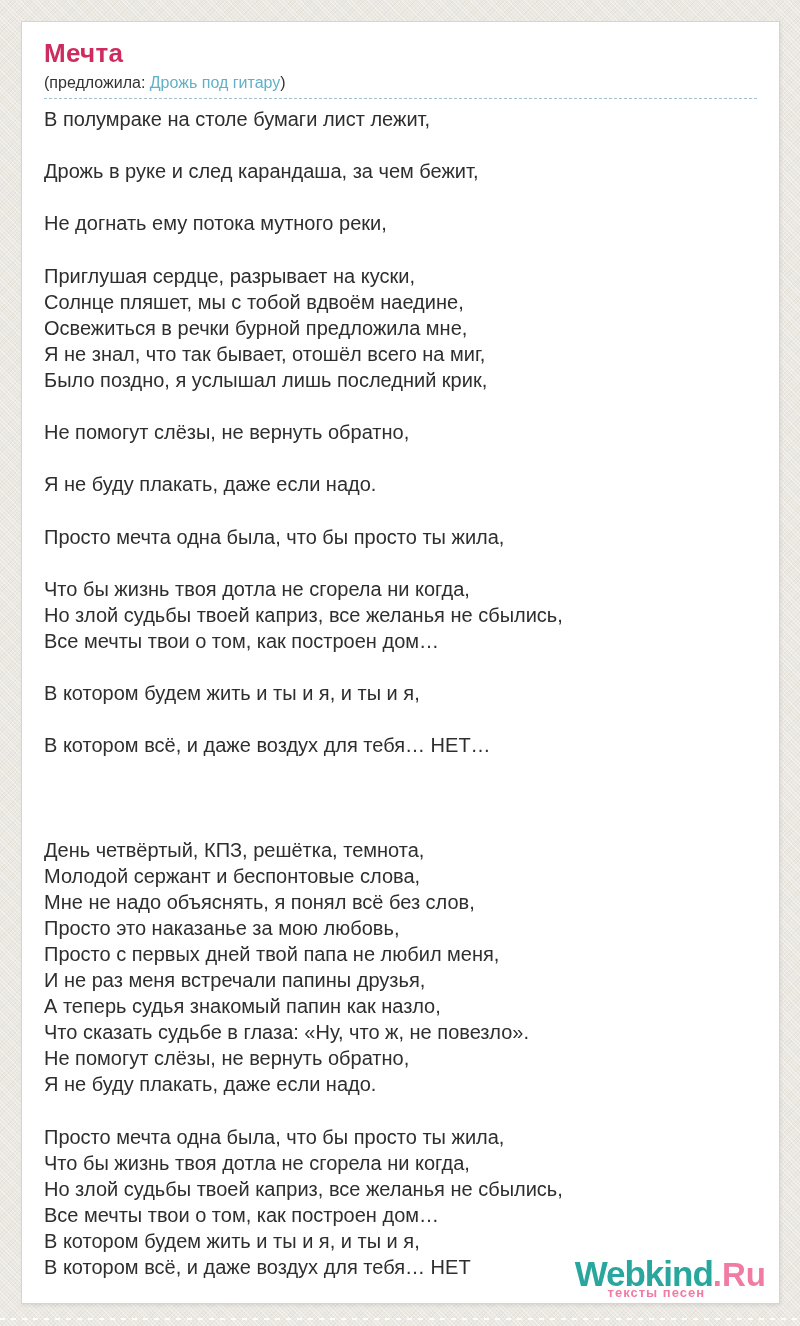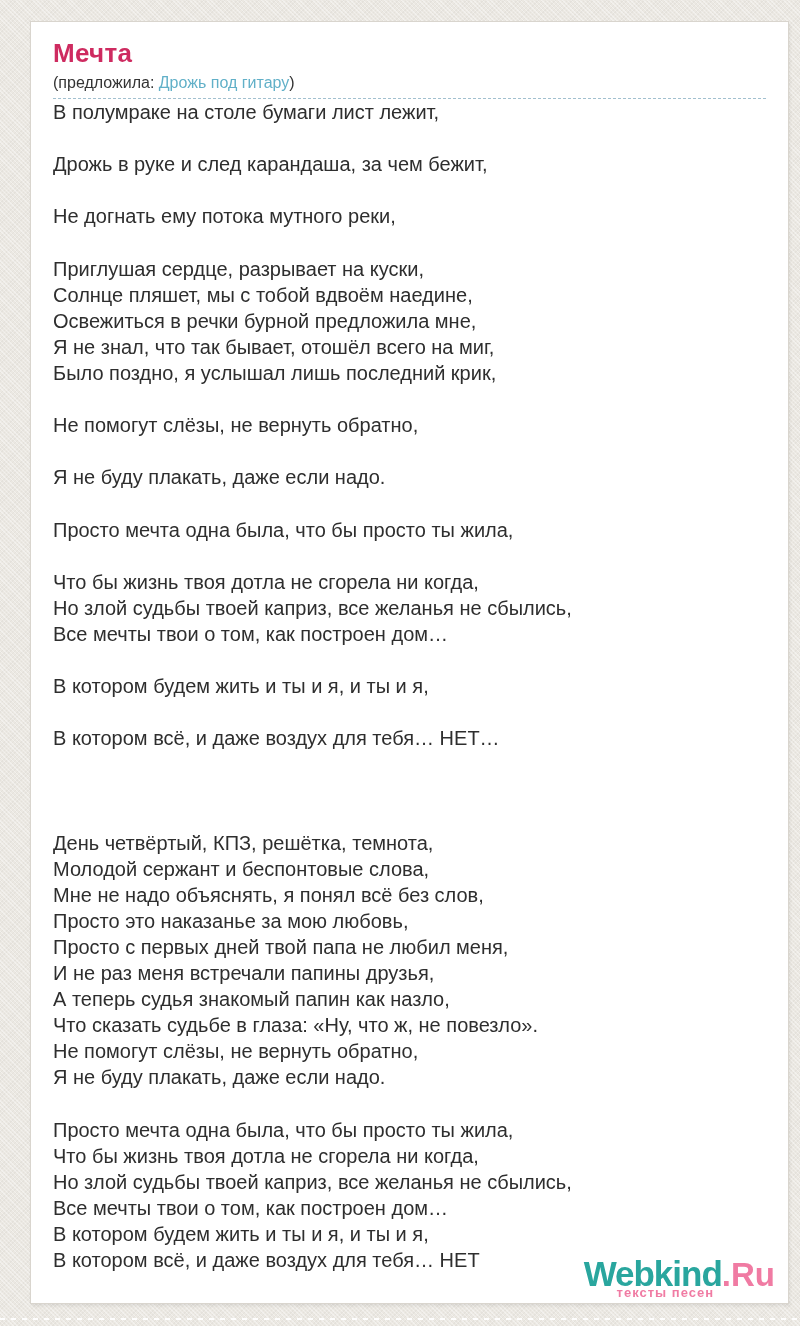--- a/index.html
+++ b/index.html
@@ -26,21 +26,21 @@
   }
   
   body::after {
     content: "";
     position: absolute;
     left: 0; right: 0; top: 1318px; height: 2px;
     background: repeating-linear-gradient(90deg, rgba(255,255,255,.95) 0 5px, rgba(255,255,255,0) 5px 11px);
   }
   .page-box {
     position: absolute;
-    left: 30px;
+    left: 21px;
     top: 21px;
     width: 759px;
     height: 1283px;
     background: #ffffff;
     border: 1px solid #d9d5ce;
     box-shadow: 1px 2px 3px rgba(0,0,0,.07);
     padding: 18px 22px 0 22px;
   }
   .song-title {
     margin: 0;
@@ -57,20 +57,21 @@
     font-size: 16px;
     line-height: 19px;
     color: #333333;
   }
   .artist-line a {
     color: var(--link_blue);
     text-decoration: none;
     cursor: pointer;
   }
   .lyrics {
+    margin-top: 7px;
     font-size: 20px;
     line-height: 26.1px;
     color: var(--text_dark);
     white-space: pre-line;
   }
   .logo {
     position: absolute;
     right: 13px;
     bottom: 2px;
     text-align: right;

